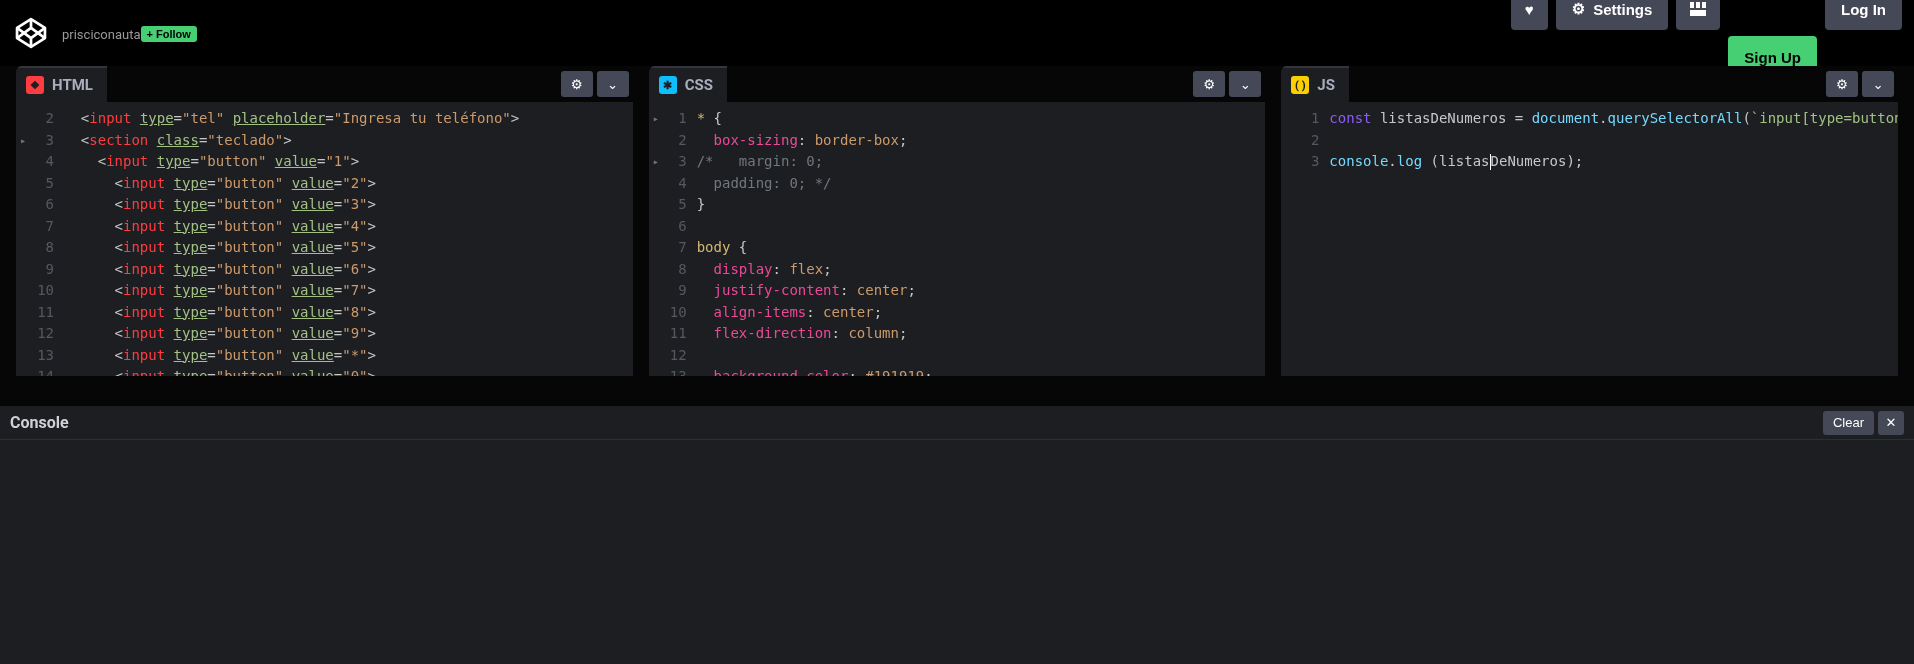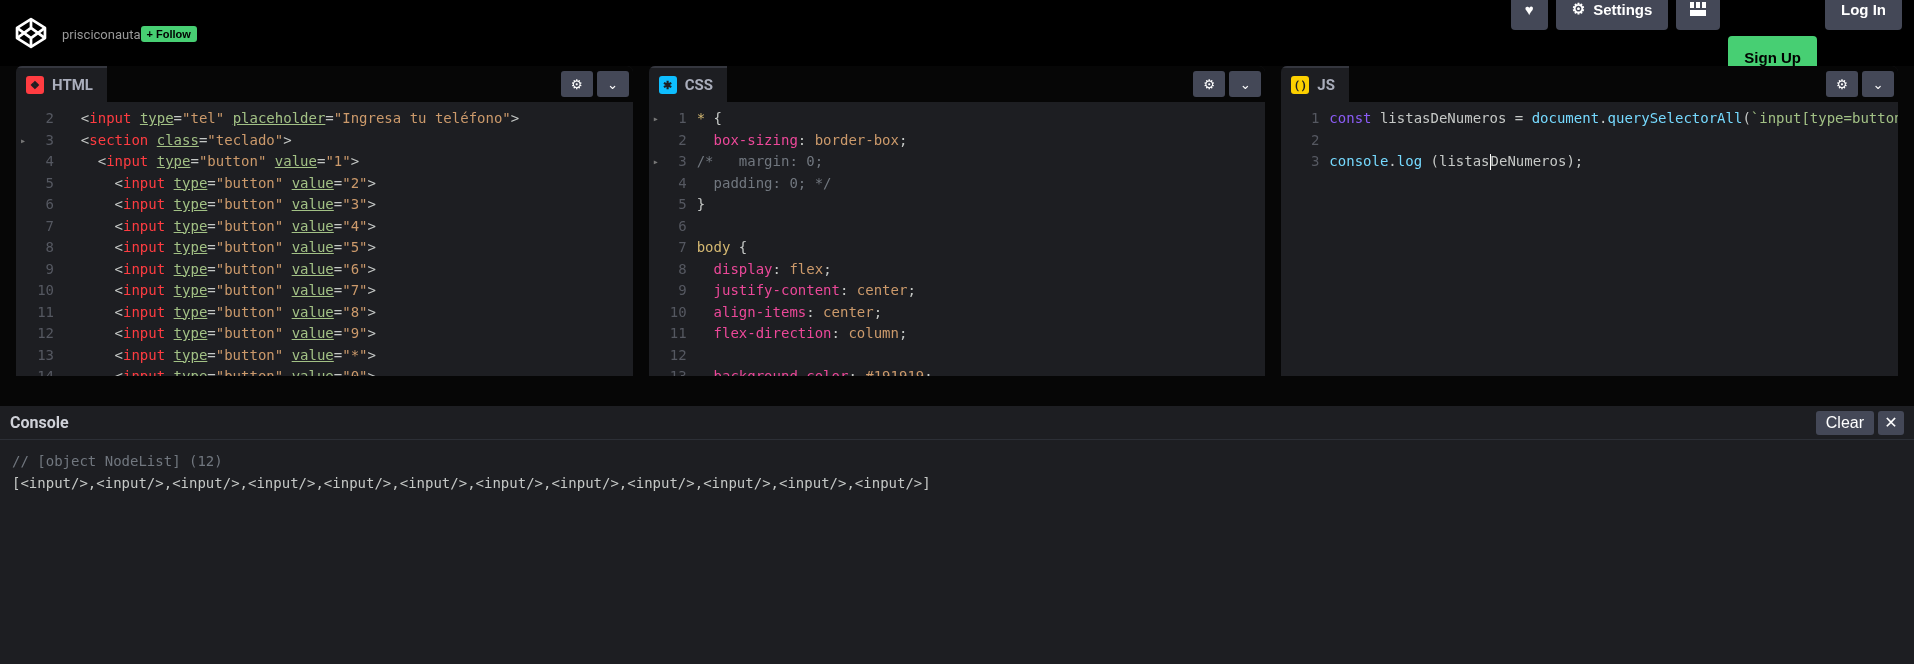--- a/index.html
+++ b/index.html
@@ -107,21 +107,21 @@
 .console-header {
   height: 34px; background: #1d1e22;
   display: flex; align-items: center; padding: 0 10px;
   border-bottom: 1px solid #2c2f36;
 }
 .console-title { font-size: 16px; font-weight: 700; color: #cfd1d8; }
 .console-spacer { flex: 1; }
 .cbtn {
   background: #444857; border: none; color: #fff;
   height: 24px; padding: 0 10px; border-radius: 3px;
-  font-size: 16px; cursor: pointer; margin-left: 4px;
+  font-size: 13px; cursor: pointer; margin-left: 4px;
   display: inline-flex; align-items: center; justify-content: center;
 }
 .cbtn.icon { width: 26px; padding: 0; }
 .console-body {
   padding: 10px 12px; font-family: "Consolas","Monaco",monospace;
   font-size: 14px; line-height: 22px;
 }
 .clog-comment { color: #71777f; }
 .clog-line { color: #c5c8c6; }
 </style>
@@ -265,17 +265,13 @@
 
 <div class="console-panel">
   <div class="console-header">
     <span class="console-title">Console</span>
     <div class="console-spacer"></div>
     <button class="cbtn">Clear</button>
     <button class="cbtn icon">
         <span>✕</span>
       </button>
   </div>
-  <div class="console-body">
-    <div class="clog-comment">// [object NodeList] (12)</div>
-    <div class="clog-line">[&lt;input/&gt;,&lt;input/&gt;,&lt;input/&gt;,&lt;input/&gt;,&lt;input/&gt;,&lt;input/&gt;,&lt;input/&gt;,&lt;input/&gt;,&lt;input/&gt;,&lt;input/&gt;,&lt;input/&gt;,&lt;input/&gt;]</div>
-  </div>
 </div>
 
 </body></html>

